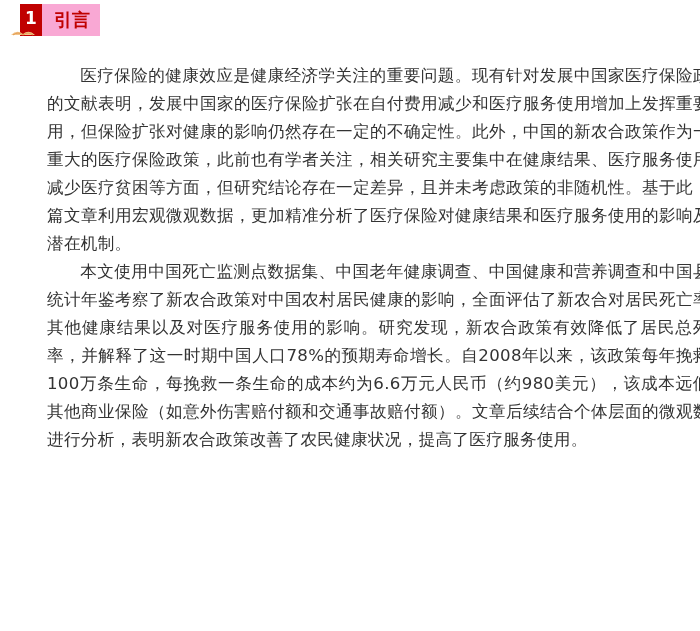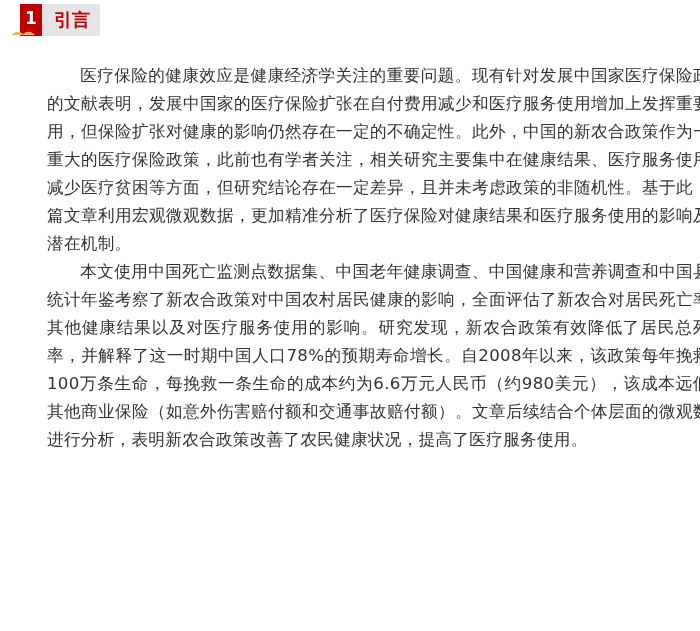--- a/index.html
+++ b/index.html
@@ -1,20 +1,20 @@
 <!DOCTYPE html>
 <html><head>
 <meta charset="utf-8">
 <style>
   html, body { margin: 0; padding: 0; background: #ffffff; }
   body { width: 700px; height: 631px; overflow: hidden; position: relative; font-family: "DejaVu Sans", "Liberation Sans", sans-serif; }
   .header { position: absolute; left: 20px; top: 4px; height: 32px; display: flex; align-items: stretch; }
   .num-box { position: relative; width: 22px; background: #c00000; color: #fff; font-weight: bold; font-size: 17px; display: flex; align-items: flex-start; justify-content: center; padding-top: 4px; box-sizing: border-box; }
   .book { position: absolute; left: -10px; bottom: 0; width: 26px; height: 10px; }
-  .title-box { background: #e5e5e5; color: #c00000; font-weight: bold; font-size: 18px; padding: 0 10px 0 12px; display: flex; align-items: center; }
+  .title-box { background: #f9a8d4; color: #c00000; font-weight: bold; font-size: 18px; padding: 0 10px 0 12px; display: flex; align-items: center; }
   .content { position: absolute; left: 11px; top: 62px; width: 680px; color: #333333; font-size: 16.6px; line-height: 28px; letter-spacing: 0.3px; text-align: justify; margin-left: 36px; }
   .content p { margin: 0; text-indent: 2em; }
 </style>
 </head>
 <body>
 
 <div class="header">
   <div class="num-box">
     <span>1</span>
     <svg class="book" viewBox="0 0 26 10">

